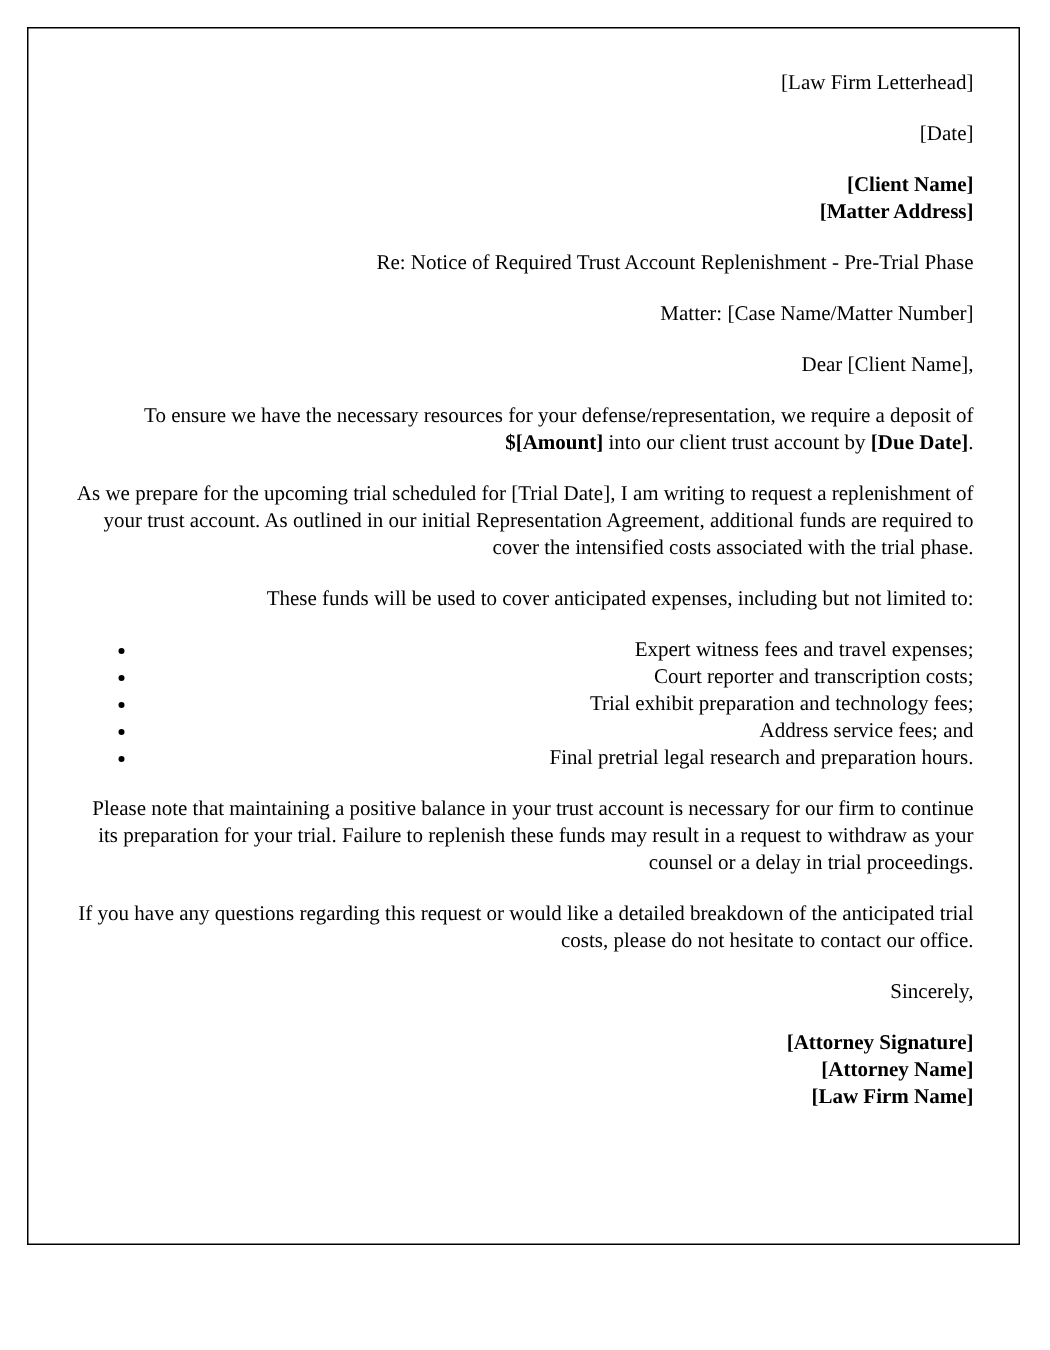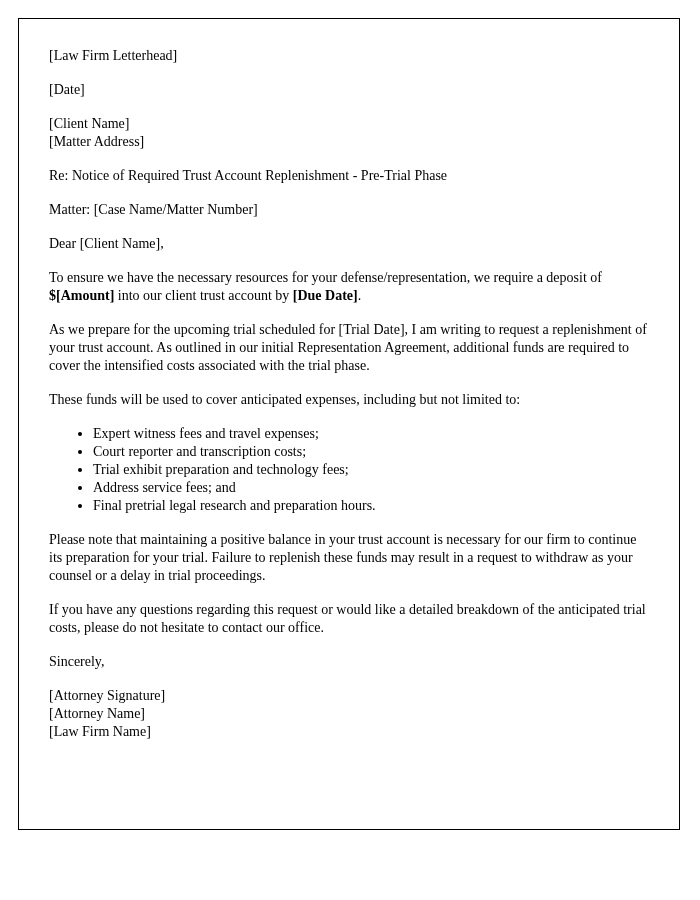--- a/index.html
+++ b/index.html
@@ -1,15 +1,15 @@
 <!DOCTYPE html>
 <html><head>
 <meta charset="utf-8">
 <style>
-  * { box-sizing: border-box; }
+  * { box-sizing: border-box; text-align: right; }
   html, body {
     margin: 0;
     padding: 0;
     width: 700px;
     height: 900px;
     background: #ffffff;
     font-family: "Liberation Serif", serif;
   }
   .page {
     position: absolute;
@@ -26,20 +26,21 @@
     line-height: 18px;
   }
   .page p {
     margin: 0 0 16px 0;
   }
   .addr-block, .sig-block {
     margin: 0 0 16px 0;
   }
   .addr-block div, .sig-block div {
     line-height: 18px;
+    font-weight: bold;
   }
   ul.expense-list {
     margin: 0 0 16px 0;
     padding: 0 0 0 44px;
     list-style-type: disc;
   }
   ul.expense-list li {
     line-height: 18px;
   }
   strong { font-weight: bold; }

